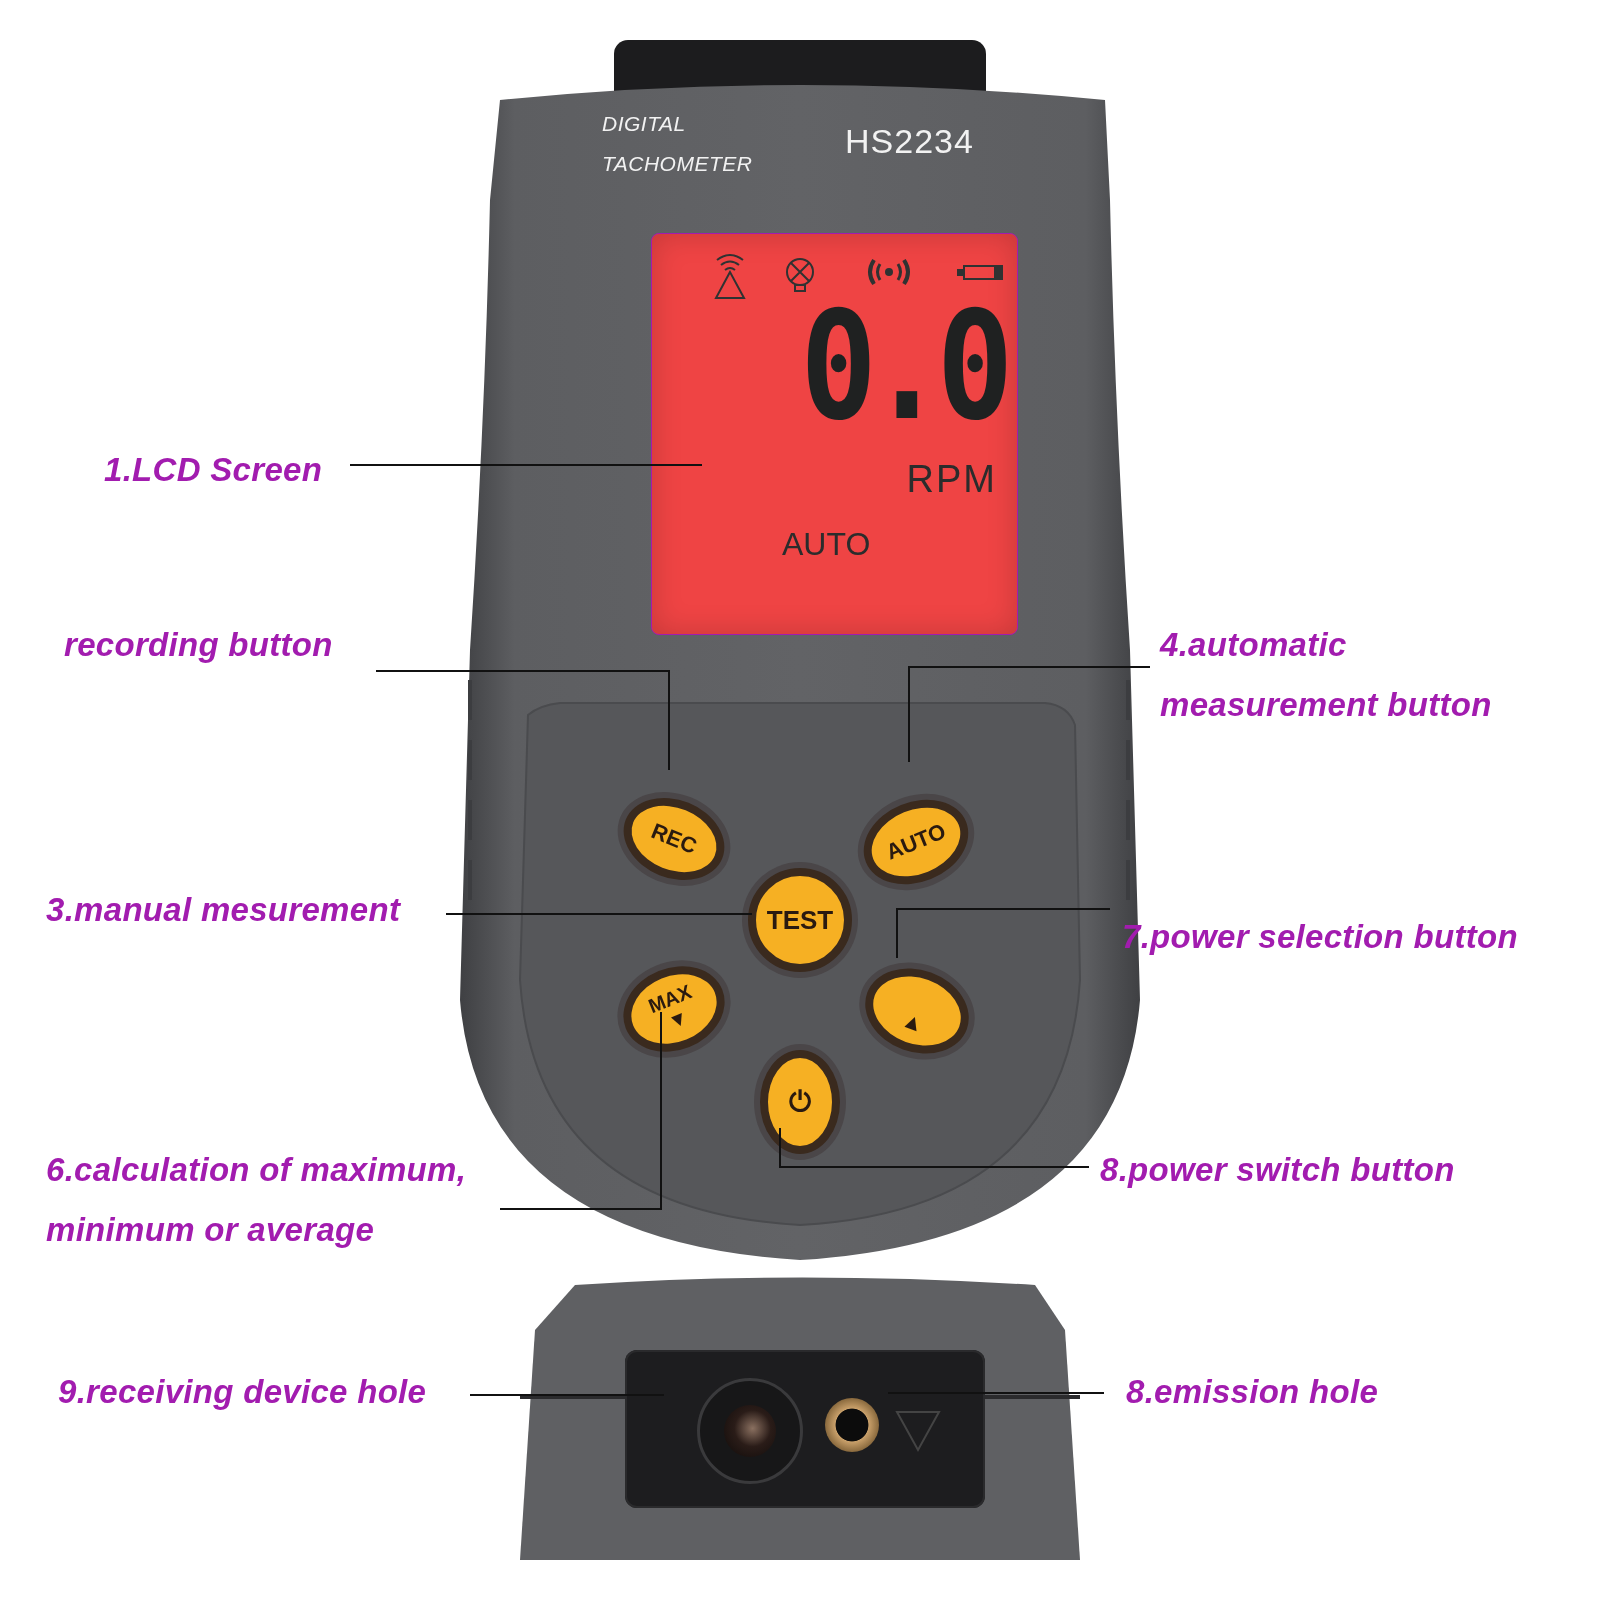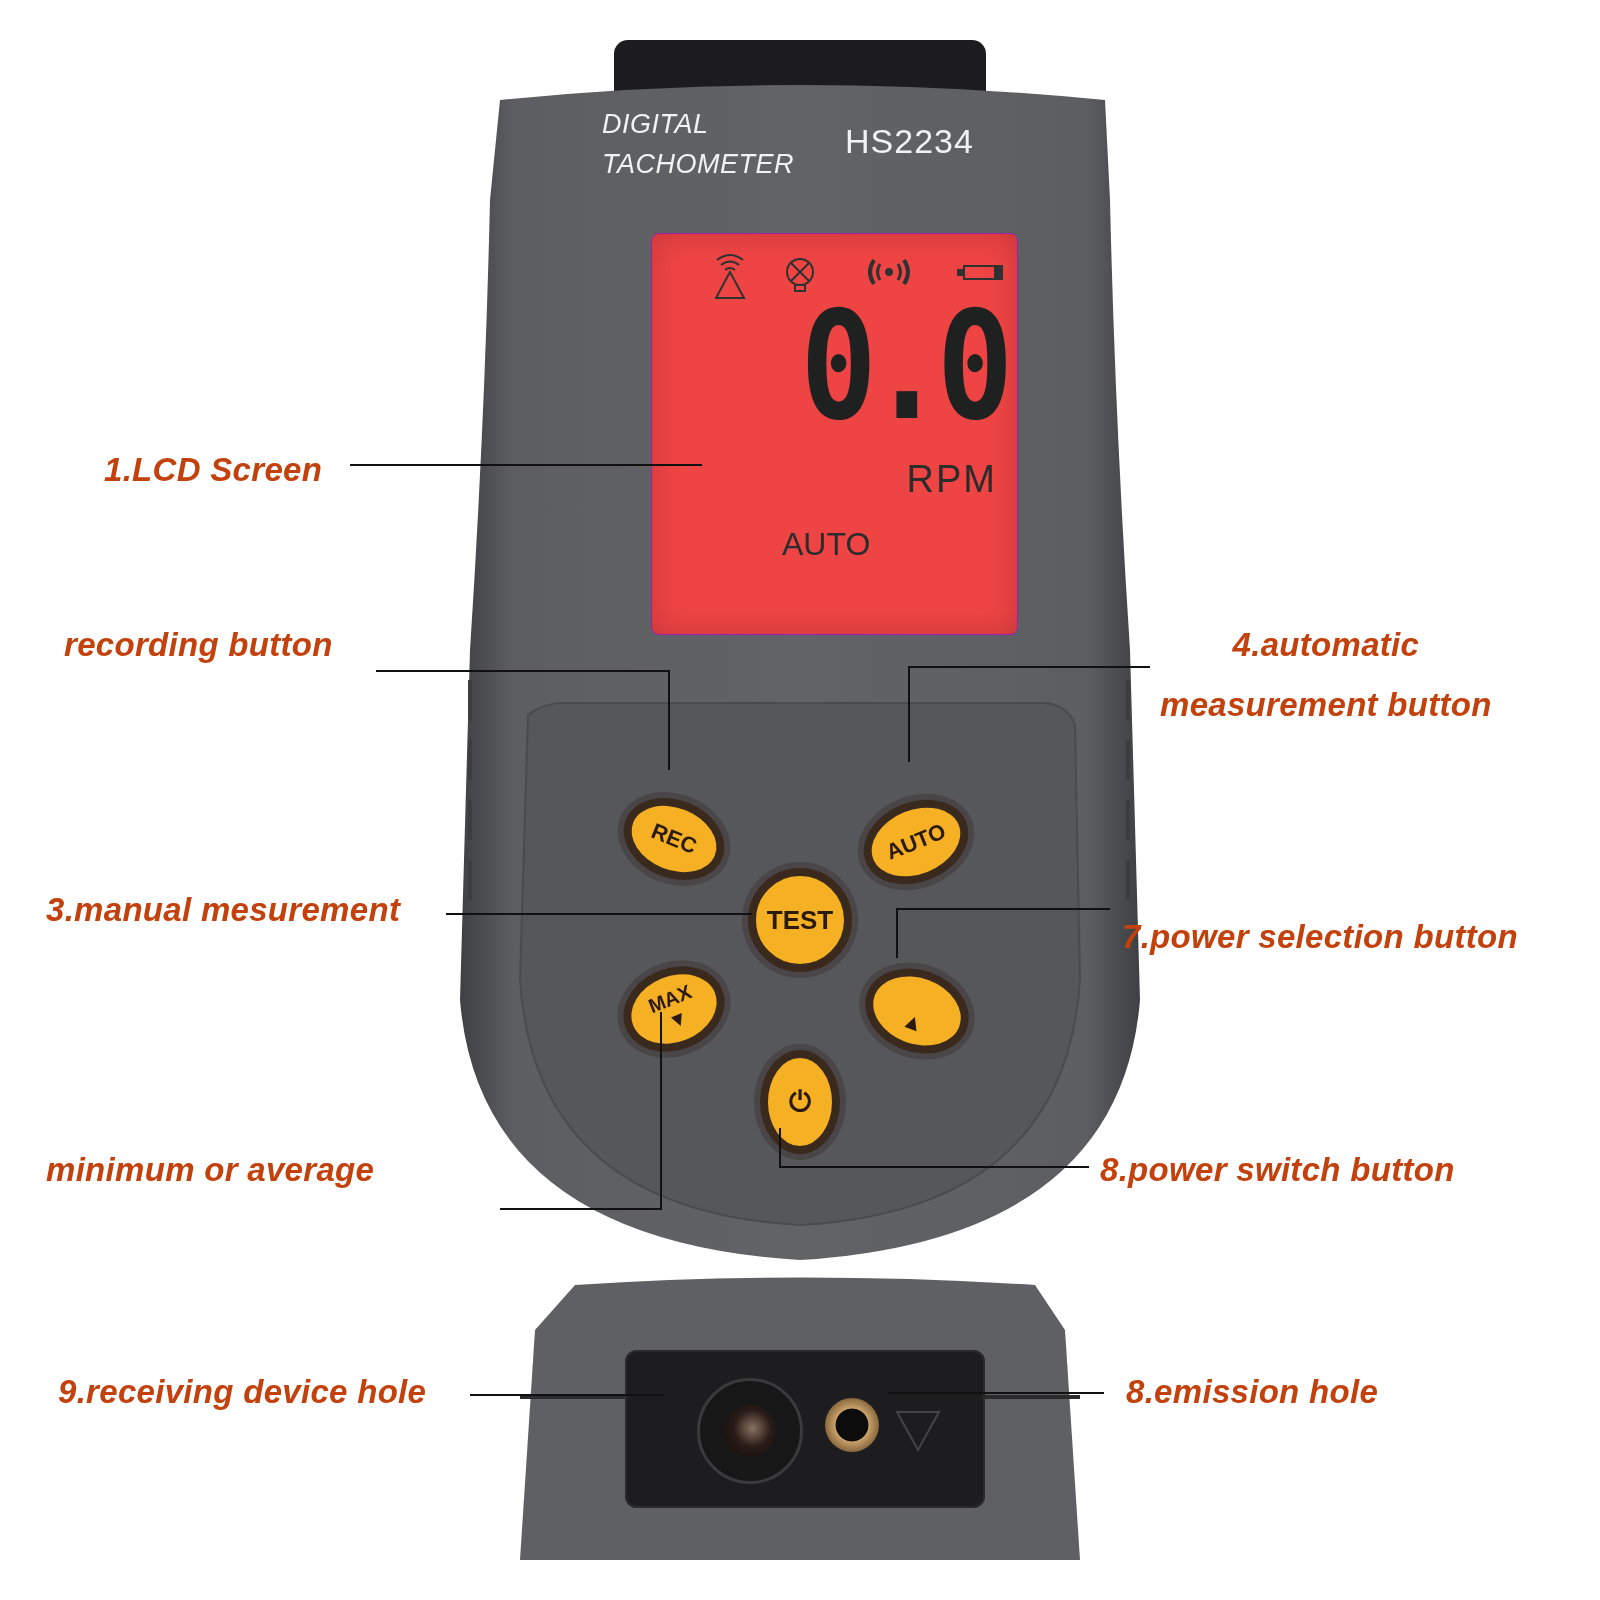--- a/index.html
+++ b/index.html
@@ -1,23 +1,23 @@
 <!DOCTYPE html>
 <html><head>
 <meta charset="utf-8">
 <style>
   html,body{margin:0;padding:0;background:#ffffff;}
   body{width:1600px;height:1600px;position:relative;overflow:hidden;font-family:"Liberation Sans",sans-serif;}
   .abs{position:absolute;}
-  .label{position:absolute;font-family:"Liberation Sans",sans-serif;font-weight:bold;font-style:italic;font-size:33px;color:#c2410c;line-height:60px;white-space:nowrap;letter-spacing:0.3px;text-align:center;}
+  .label{position:absolute;font-family:"Liberation Sans",sans-serif;font-weight:bold;font-style:italic;font-size:33px;color:#a21caf;line-height:60px;white-space:nowrap;letter-spacing:0.3px;}
   .line{position:absolute;background:#111;}
   
   .cap{position:absolute;left:614px;top:40px;width:372px;height:80px;background:#1c1c1e;border-radius:14px 14px 0 0;}
   .body-svg{position:absolute;left:0;top:0;}
-  .brand{position:absolute;color:#f2f2f2;font-style:italic;font-size:27px;line-height:40px;letter-spacing:0.5px;}
+  .brand{position:absolute;color:#f2f2f2;font-style:italic;font-size:21px;line-height:40px;letter-spacing:0.5px;}
   .model{position:absolute;color:#f2f2f2;font-size:34px;letter-spacing:1px;}
   .lcd{position:absolute;left:615px;top:233px;width:365px;height:400px;background:#ef4444;border-radius:8px;border:1px solid #a21caf;box-shadow:inset 0 0 30px rgba(0,0,0,0.18);margin-left:36px;}
   .lcd-val{position:absolute;font-family:"DejaVu Sans Mono",monospace;color:#1f2121;}
   .lcd-text{position:absolute;color:#2b2c2c;font-family:"Liberation Sans",sans-serif;}
   .btn{position:absolute;background:#f6b023;border:8px solid #3a2a1e;box-shadow:0 0 0 6px #4a4648;display:flex;align-items:center;justify-content:center;color:#2a1a10;font-weight:bold;font-family:"Liberation Sans",sans-serif;}
   .sensor{position:absolute;left:625px;top:1350px;width:360px;height:158px;background:#1d1d1f;border-radius:12px;box-shadow:inset 0 0 0 2px #2a2a2c;}
 </style>
 </head>
 <body>
 
@@ -138,20 +138,21 @@
 <div class="label" style="left:46px;top:880px;">
   <div>3.manual mesurement</div>
 </div>
 <div class="line" style="left:446px;top:913px;width:306px;height:2px;"></div>
 
 <div class="label" style="left:1122px;top:907px;">7.power selection button</div>
 <div class="line" style="left:896px;top:908px;width:214px;height:2px;"></div>
 <div class="line" style="left:896px;top:908px;width:2px;height:50px;"></div>
 
 <div class="label" style="left:46px;top:1140px;">
+  <div>6.calculation of maximum,</div>
   <div>minimum or average</div>
 </div>
 <div class="line" style="left:660px;top:1012px;width:2px;height:198px;"></div>
 <div class="line" style="left:500px;top:1208px;width:162px;height:2px;"></div>
 
 <div class="label" style="left:1100px;top:1140px;">8.power switch button</div>
 <div class="line" style="left:779px;top:1128px;width:2px;height:40px;"></div>
 <div class="line" style="left:779px;top:1166px;width:310px;height:2px;"></div>
 
 <div class="label" style="left:58px;top:1362px;">9.receiving device hole</div>

